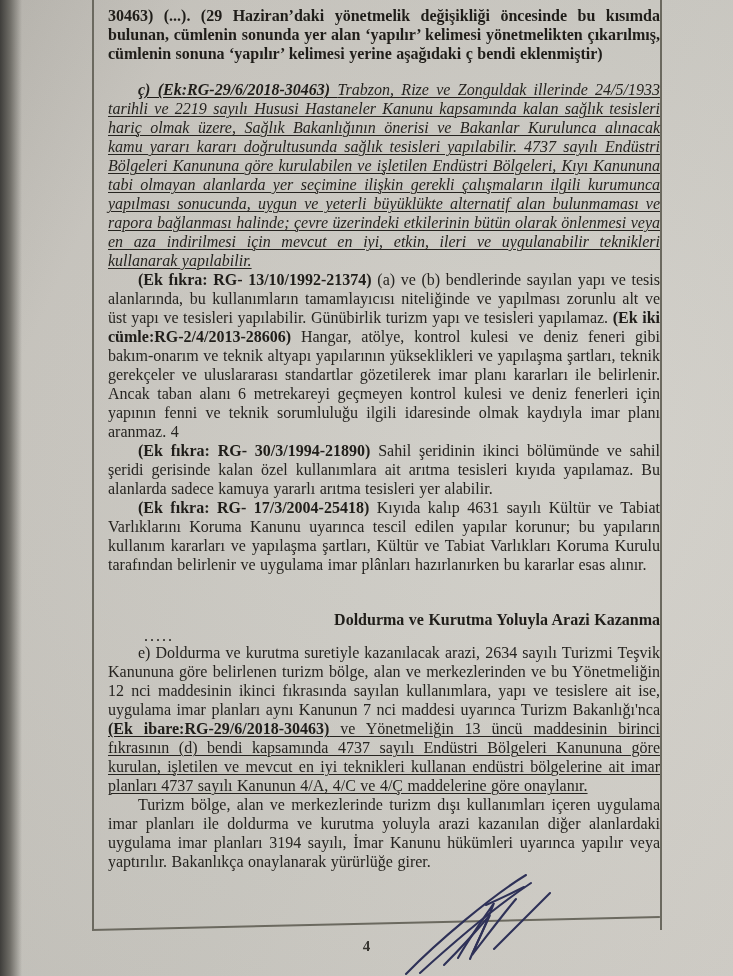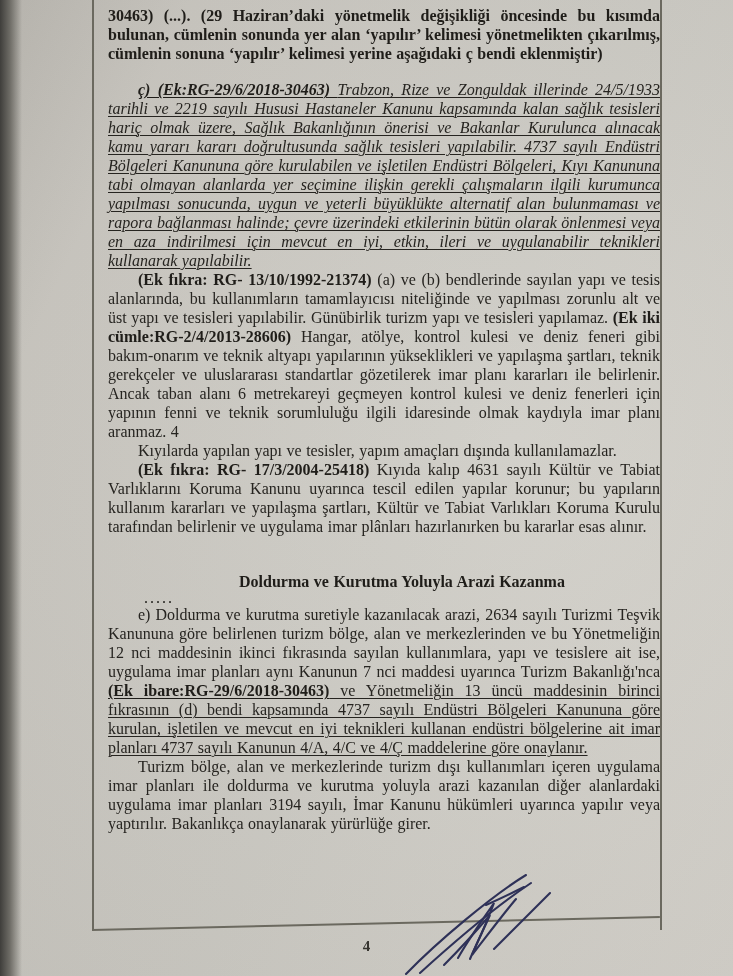--- a/index.html
+++ b/index.html
@@ -39,21 +39,21 @@
     color:var(--ink);
     font-size:16px;line-height:19px;
     text-align:justify;
     word-spacing:0.5px;
     margin-left:10px;
   }
   .para{margin:0;}
   .para .b{font-weight:bold;color:#1f1d19;}
   .para .u{text-decoration:underline;text-decoration-thickness:1px;text-underline-offset:2px;}
   .indent{text-indent:30px;}
-  .heading{font-weight:bold;text-align:center;margin-left:36px;text-indent:0;color:#1f1d19;}
+  .heading{font-weight:bold;text-align:right;margin-left:36px;text-indent:0;color:#1f1d19;}
   .dots{text-align:left;margin-left:36px;letter-spacing:2px;line-height:14px;}
   .single{text-align:left;}
   .sp-small{margin-top:17px;font-style:italic;}
   .sp-large{margin-top:36px;}
   .page-number{
     position:absolute;left:0;top:938px;width:733px;
     text-align:center;font-weight:bold;font-size:15px;color:#35332e;
   }
   .signature{
     position:absolute;left:398px;top:853px;width:180px;height:123px;
@@ -67,21 +67,21 @@
 <div class="photo-bg"></div>
 <div class="scan-edge"></div>
 
 <div class="page-frame"></div>
 <div class="frame-bottom"></div>
 
 <div class="doc-body">
     <p class="para"><span class="b">30463) (...). (29 Haziran’daki yönetmelik değişikliği öncesinde bu kısımda bulunan, cümlenin sonunda yer alan ‘yapılır’ kelimesi yönetmelikten çıkarılmış, cümlenin sonuna ‘yapılır’ kelimesi yerine aşağıdaki ç bendi eklenmiştir)</span></p>
     <p class="para indent sp-small"><span class="b u">ç) (Ek:RG-29/6/2018-30463) </span><span class="u">Trabzon, Rize ve Zonguldak illerinde 24/5/1933 tarihli ve 2219 sayılı Hususi Hastaneler Kanunu kapsamında kalan sağlık tesisleri hariç olmak üzere, Sağlık Bakanlığının önerisi ve Bakanlar Kurulunca alınacak kamu yararı kararı doğrultusunda sağlık tesisleri yapılabilir. 4737 sayılı Endüstri Bölgeleri Kanununa göre kurulabilen ve işletilen Endüstri Bölgeleri, Kıyı Kanununa tabi olmayan alanlarda yer seçimine ilişkin gerekli çalışmaların ilgili kurumunca yapılması sonucunda, uygun ve yeterli büyüklükte alternatif alan bulunmaması ve rapora bağlanması halinde; çevre üzerindeki etkilerinin bütün olarak önlenmesi veya en aza indirilmesi için mevcut en iyi, etkin, ileri ve uygulanabilir teknikleri kullanarak yapılabilir.</span></p>
     <p class="para indent"><span class="b">(Ek fıkra: RG- 13/10/1992-21374) </span><span>(a) ve (b) bendlerinde sayılan yapı ve tesis alanlarında, bu kullanımların tamamlayıcısı niteliğinde ve yapılması zorunlu alt ve üst yapı ve tesisleri yapılabilir. Günübirlik turizm yapı ve tesisleri yapılamaz. </span><span class="b">(Ek iki cümle:RG-2/4/2013-28606)</span><span> Hangar, atölye, kontrol kulesi ve deniz feneri gibi bakım-onarım ve teknik altyapı yapılarının yükseklikleri ve yapılaşma şartları, teknik gerekçeler ve uluslararası standartlar gözetilerek imar planı kararları ile belirlenir. Ancak taban alanı 6 metrekareyi geçmeyen kontrol kulesi ve deniz fenerleri için yapının fenni ve teknik sorumluluğu ilgili idaresinde olmak kaydıyla imar planı aranmaz. 4</span></p>
-    <p class="para indent single"><span>Kıyılarda yapılan yapı ve tesisler, yapım amaçları dışında kullanılamazlar.</span></p>
+    <p class="para indent"><span class="b">(Ek fıkra: RG- 30/3/1994-21890) </span><span>Sahil şeridinin ikinci bölümünde ve sahil şeridi gerisinde kalan özel kullanımlara ait arıtma tesisleri kıyıda yapılamaz. Bu alanlarda sadece kamuya yararlı arıtma tesisleri yer alabilir.</span></p>
     <p class="para indent"><span class="b">(Ek fıkra: RG- 17/3/2004-25418) </span><span>Kıyıda kalıp 4631 sayılı Kültür ve Tabiat Varlıklarını Koruma Kanunu uyarınca tescil edilen yapılar korunur; bu yapıların kullanım kararları ve yapılaşma şartları, Kültür ve Tabiat Varlıkları Koruma Kurulu tarafından belirlenir ve uygulama imar plânları hazırlanırken bu kararlar esas alınır.</span></p>
     <p class="para heading sp-large"><span class="b">Doldurma ve Kurutma Yoluyla Arazi Kazanma</span></p>
     <p class="para dots"><span>.....</span></p>
     <p class="para indent"><span>e) Doldurma ve kurutma suretiyle kazanılacak arazi, 2634 sayılı Turizmi Teşvik Kanununa göre belirlenen turizm bölge, alan ve merkezlerinden ve bu Yönetmeliğin 12 nci maddesinin ikinci fıkrasında sayılan kullanımlara, yapı ve tesislere ait ise, uygulama imar planları aynı Kanunun 7 nci maddesi uyarınca Turizm Bakanlığı'nca </span><span class="b u">(Ek ibare:RG-29/6/2018-30463)</span><span class="u"> ve Yönetmeliğin 13 üncü maddesinin birinci fıkrasının (d) bendi kapsamında 4737 sayılı Endüstri Bölgeleri Kanununa göre kurulan, işletilen ve mevcut en iyi teknikleri kullanan endüstri bölgelerine ait imar planları 4737 sayılı Kanunun 4/A, 4/C ve 4/Ç maddelerine göre onaylanır.</span></p>
     <p class="para indent"><span>Turizm bölge, alan ve merkezlerinde turizm dışı kullanımları içeren uygulama imar planları ile doldurma ve kurutma yoluyla arazi kazanılan diğer alanlardaki uygulama imar planları 3194 sayılı, İmar Kanunu hükümleri uyarınca yapılır veya yaptırılır. Bakanlıkça onaylanarak yürürlüğe girer.</span></p>
   </div>
 
 <div class="signature">
   <svg viewBox="0 0 180 123" xmlns="http://www.w3.org/2000/svg">
     <path d="M 8,121 C 40,88 95,42 128,22"></path>

